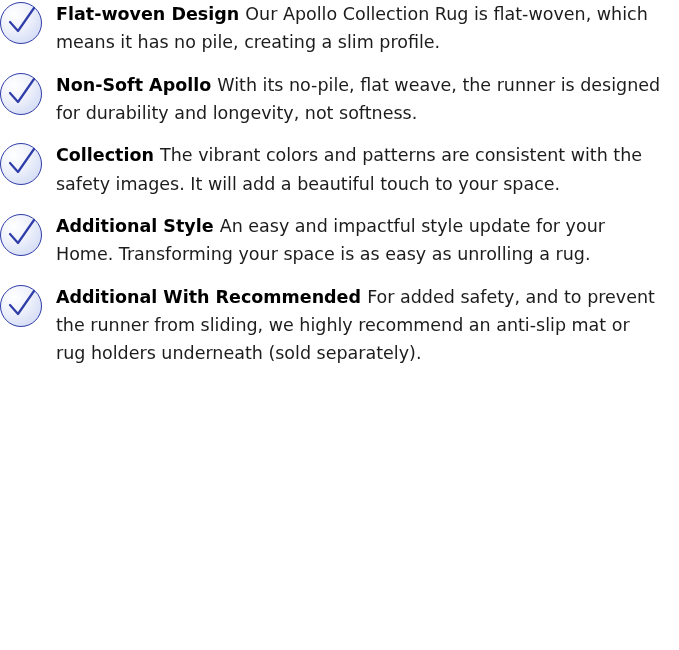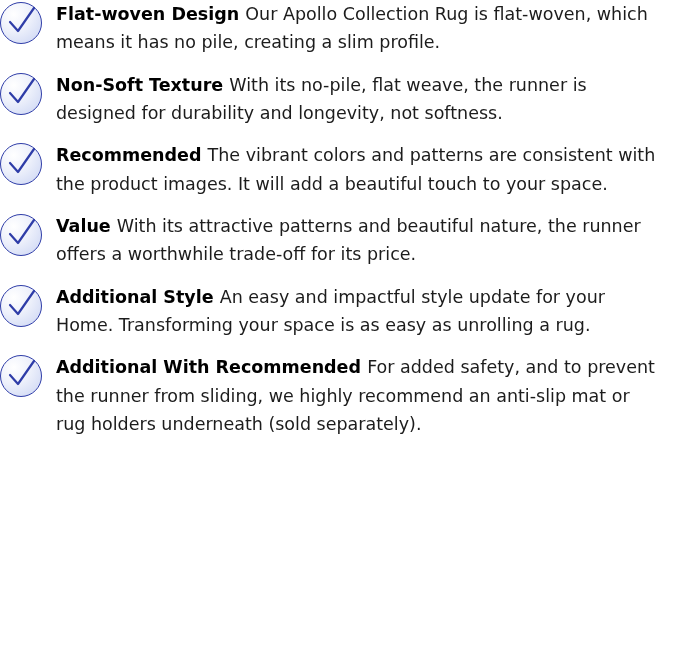--- a/index.html
+++ b/index.html
@@ -84,52 +84,39 @@
 
   <div class="feature-row">
     <div class="check-wrap">
       <div class="check-circle">
         <svg width="40" height="40" viewBox="0 0 40 40" aria-hidden="true">
             <path d="M9 19 L17 28 L33 5" fill="none" stroke="#2f3da8" stroke-width="2.2" stroke-linecap="round" stroke-linejoin="round"></path>
           </svg>
       </div>
     </div>
     <div class="feature-text">
-      <span class="feature-title">Non-Soft Texture </span>
+      <span class="feature-title">Non-Soft Apollo </span>
       <span class="feature-body">With its no-pile, flat weave, the runner is designed for durability and longevity, not softness.</span>
     </div>
   </div>
 
   <div class="feature-row">
     <div class="check-wrap">
       <div class="check-circle">
         <svg width="40" height="40" viewBox="0 0 40 40" aria-hidden="true">
             <path d="M9 19 L17 28 L33 5" fill="none" stroke="#2f3da8" stroke-width="2.2" stroke-linecap="round" stroke-linejoin="round"></path>
           </svg>
       </div>
     </div>
     <div class="feature-text">
-      <span class="feature-title">Recommended </span>
-      <span class="feature-body">The vibrant colors and patterns are consistent with the product images. It will add a beautiful touch to your space.</span>
+      <span class="feature-title">Collection </span>
+      <span class="feature-body">The vibrant colors and patterns are consistent with the safety images. It will add a beautiful touch to your space.</span>
     </div>
   </div>
 
-  <div class="feature-row">
-    <div class="check-wrap">
-      <div class="check-circle">
-        <svg width="40" height="40" viewBox="0 0 40 40" aria-hidden="true">
-            <path d="M9 19 L17 28 L33 5" fill="none" stroke="#2f3da8" stroke-width="2.2" stroke-linecap="round" stroke-linejoin="round"></path>
-          </svg>
-      </div>
-    </div>
-    <div class="feature-text">
-      <span class="feature-title">Value </span>
-      <span class="feature-body">With its attractive patterns and beautiful nature, the runner offers a worthwhile trade-off for its price.</span>
-    </div>
-  </div>
 
   <div class="feature-row">
     <div class="check-wrap">
       <div class="check-circle">
         <svg width="40" height="40" viewBox="0 0 40 40" aria-hidden="true">
             <path d="M9 19 L17 28 L33 5" fill="none" stroke="#2f3da8" stroke-width="2.2" stroke-linecap="round" stroke-linejoin="round"></path>
           </svg>
       </div>
     </div>
     <div class="feature-text">

